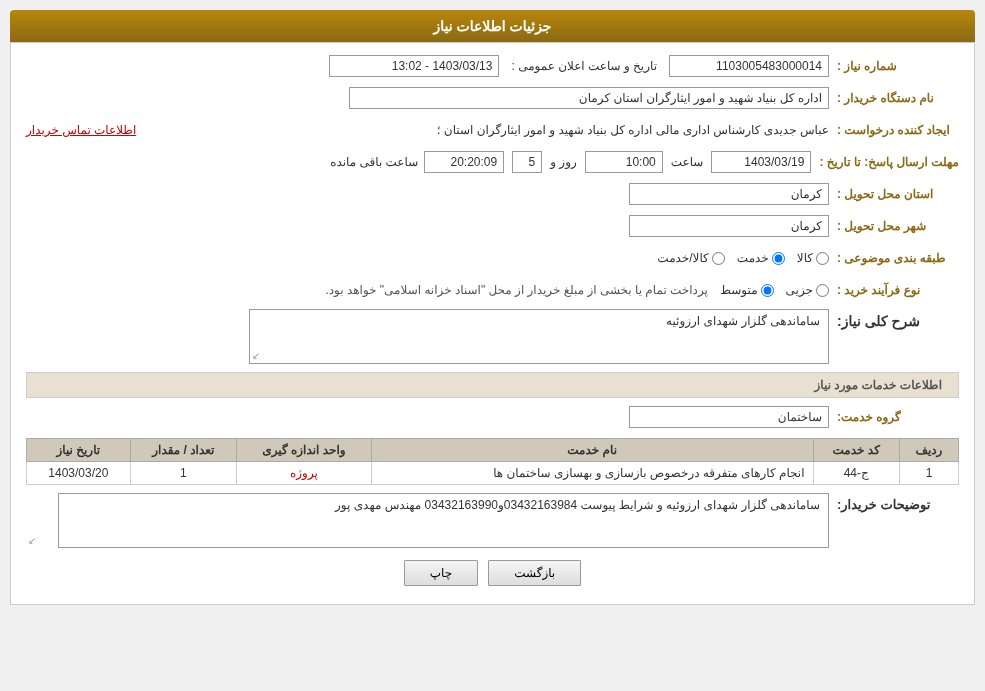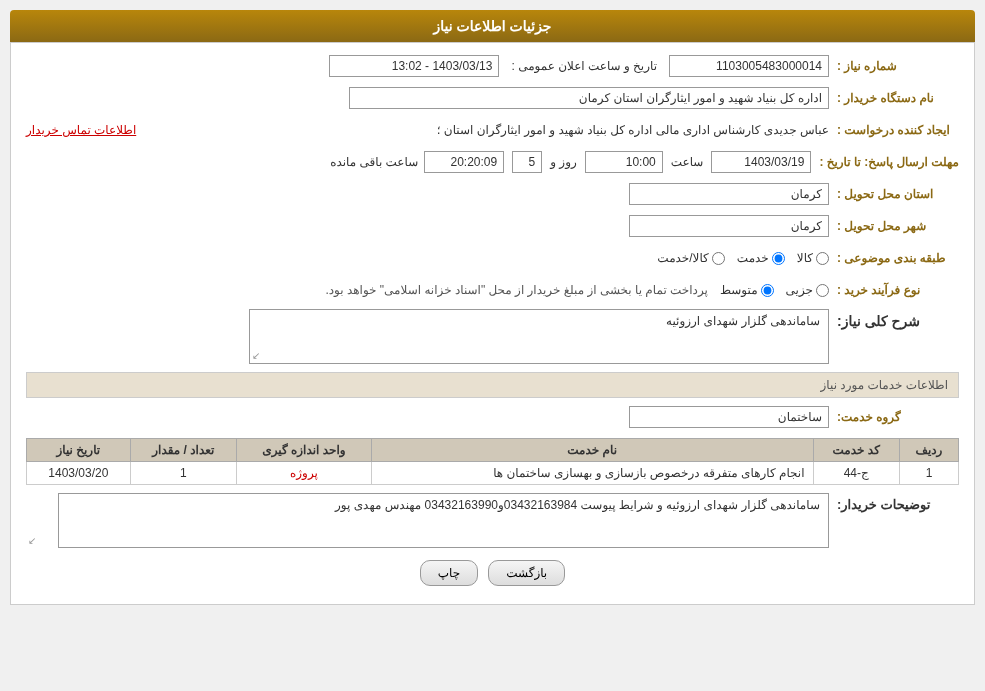--- a/index.html
+++ b/index.html
@@ -57,22 +57,22 @@
       color: #333;
     }
     .link-text {
       color: #c00;
       text-decoration: underline;
       cursor: pointer;
     }
     .section-header {
       background: #e8e0d0;
       border: 1px solid #ccc;
-      padding: 5px 10px;
-      font-weight: normal;
+      padding: 5px 16px;
+      font-weight: bold;
       color: #555;
       margin: 8px 0 6px 0;
       text-align: right;
     }
     .radio-group {
       display: flex;
       align-items: center;
       gap: 12px;
     }
     .radio-item {
@@ -107,27 +107,27 @@
       color: #c00;
     }
     .buttons-row {
       display: flex;
       justify-content: center;
       gap: 10px;
       margin-top: 12px;
       margin-bottom: 8px;
     }
     .btn {
-      padding: 5px 17px;
+      padding: 5px 25px;
       border: 1px solid #999;
       background: linear-gradient(to bottom, #f5f5f5, #ddd);
       cursor: pointer;
       font-family: Tahoma, Arial, sans-serif;
       font-size: 12px;
-      border-radius: 10px;
+      border-radius: 1px;
     }
     .main-content {
       position: relative;
     }
     .inline-label {
       color: #333;
       white-space: nowrap;
     }
     .description-box {
       border: 1px solid #999;

